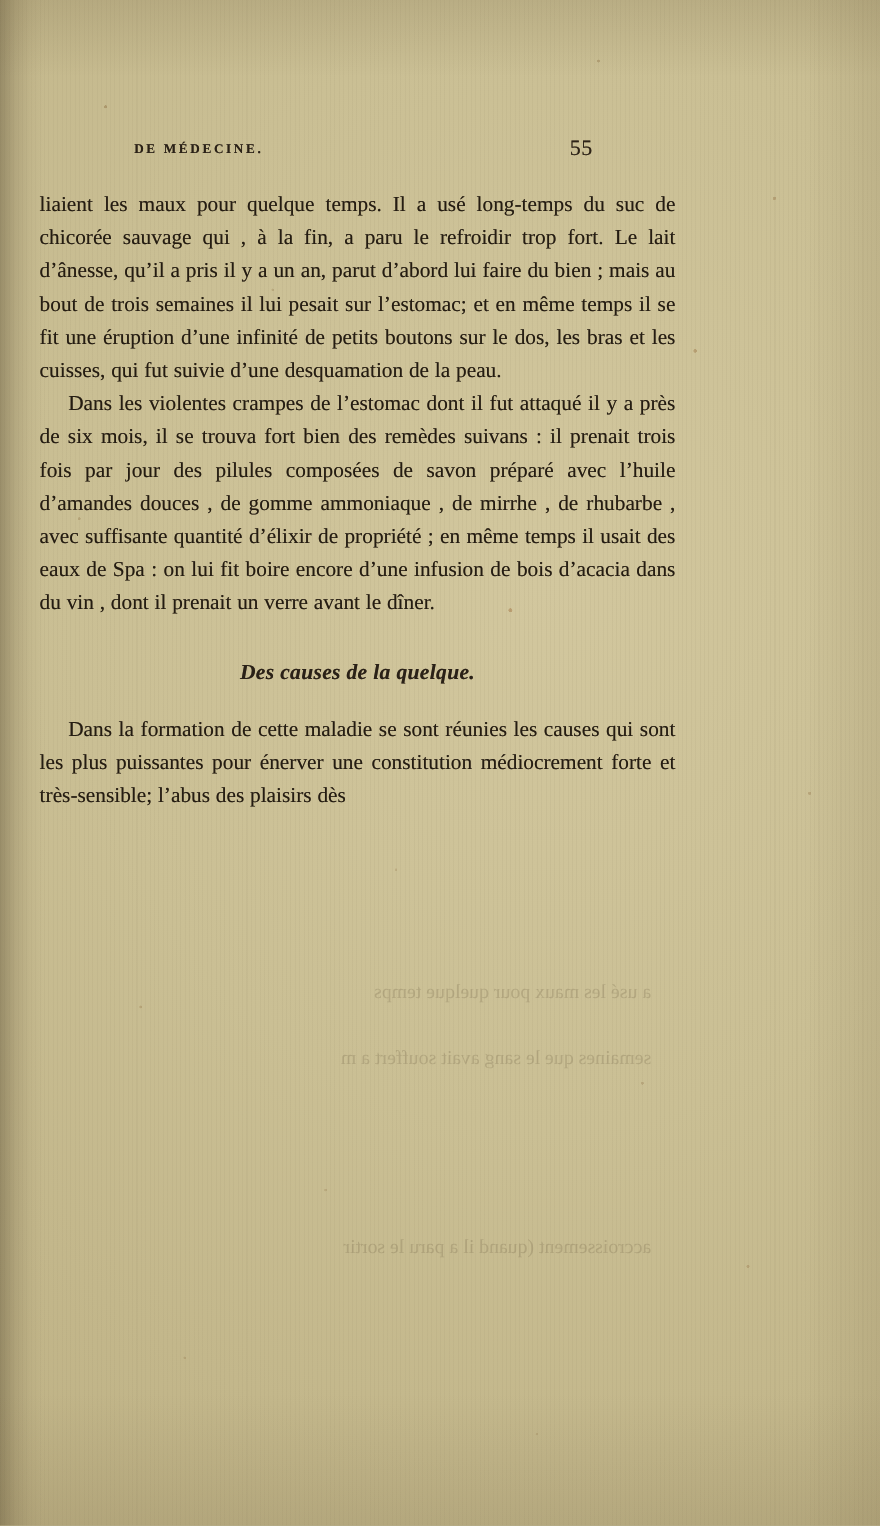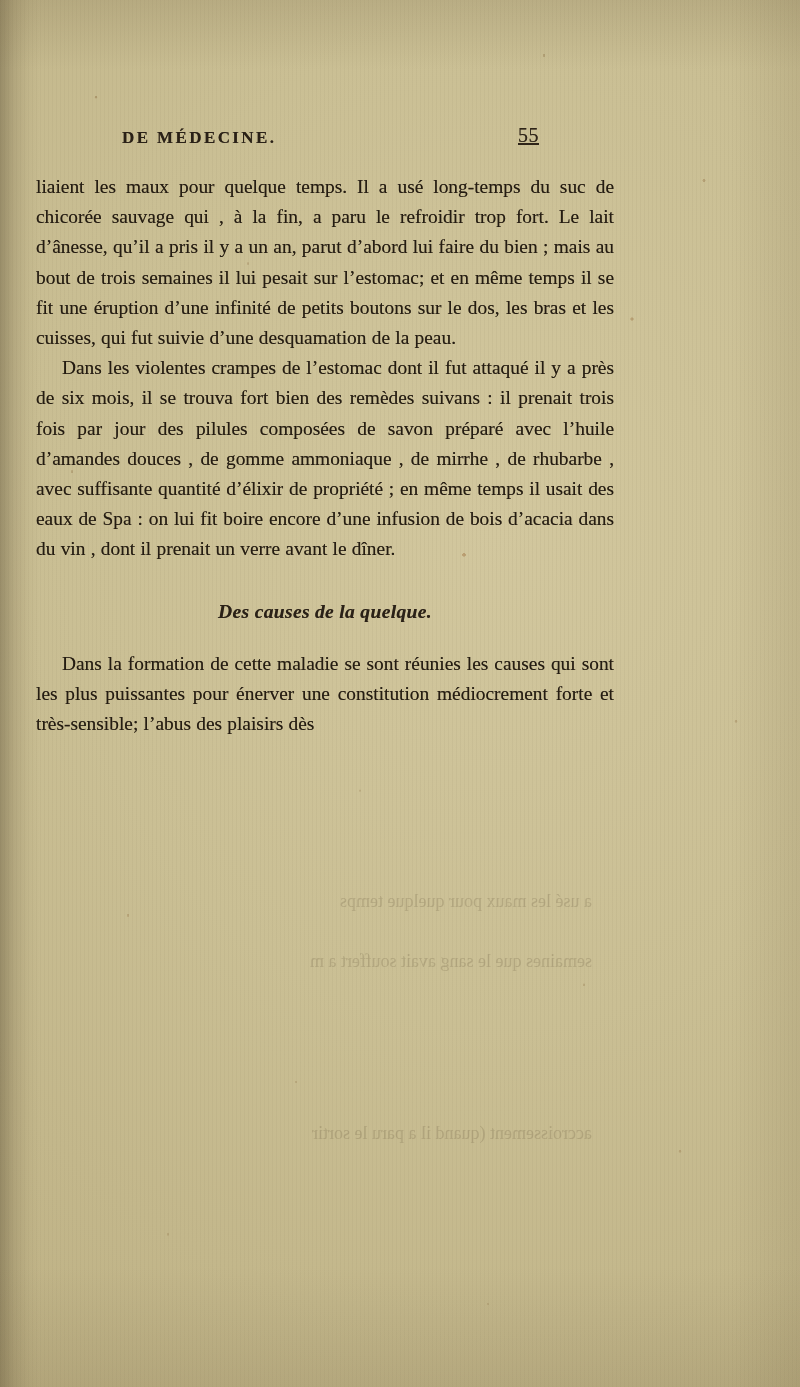--- a/index.html
+++ b/index.html
@@ -95,34 +95,33 @@
   
   .running-head {
     position: relative;
     height: 30px;
     margin-bottom: 14px;
   }
   .running-title {
     position: absolute;
     left: 86px;
     top: 0;
-    font-size: 17px;
+    font-size: 12px;
     letter-spacing: 2.4px;
     font-weight: 700;
     color: #2a2117;
     white-space: nowrap;
   }
   .folio {
     position: absolute;
     right: 75px;
     top: -4px;
     font-size: 20px;
     color: #2e2418;
     letter-spacing: 0.5px;
-    text-decoration: underline;
   }
 
   p.para {
     margin: 0;
     font-size: 19.4px;
     line-height: 30.2px;
     text-align: justify;
     text-indent: 0;
     color: #241c12;
     word-spacing: 0.4px;

